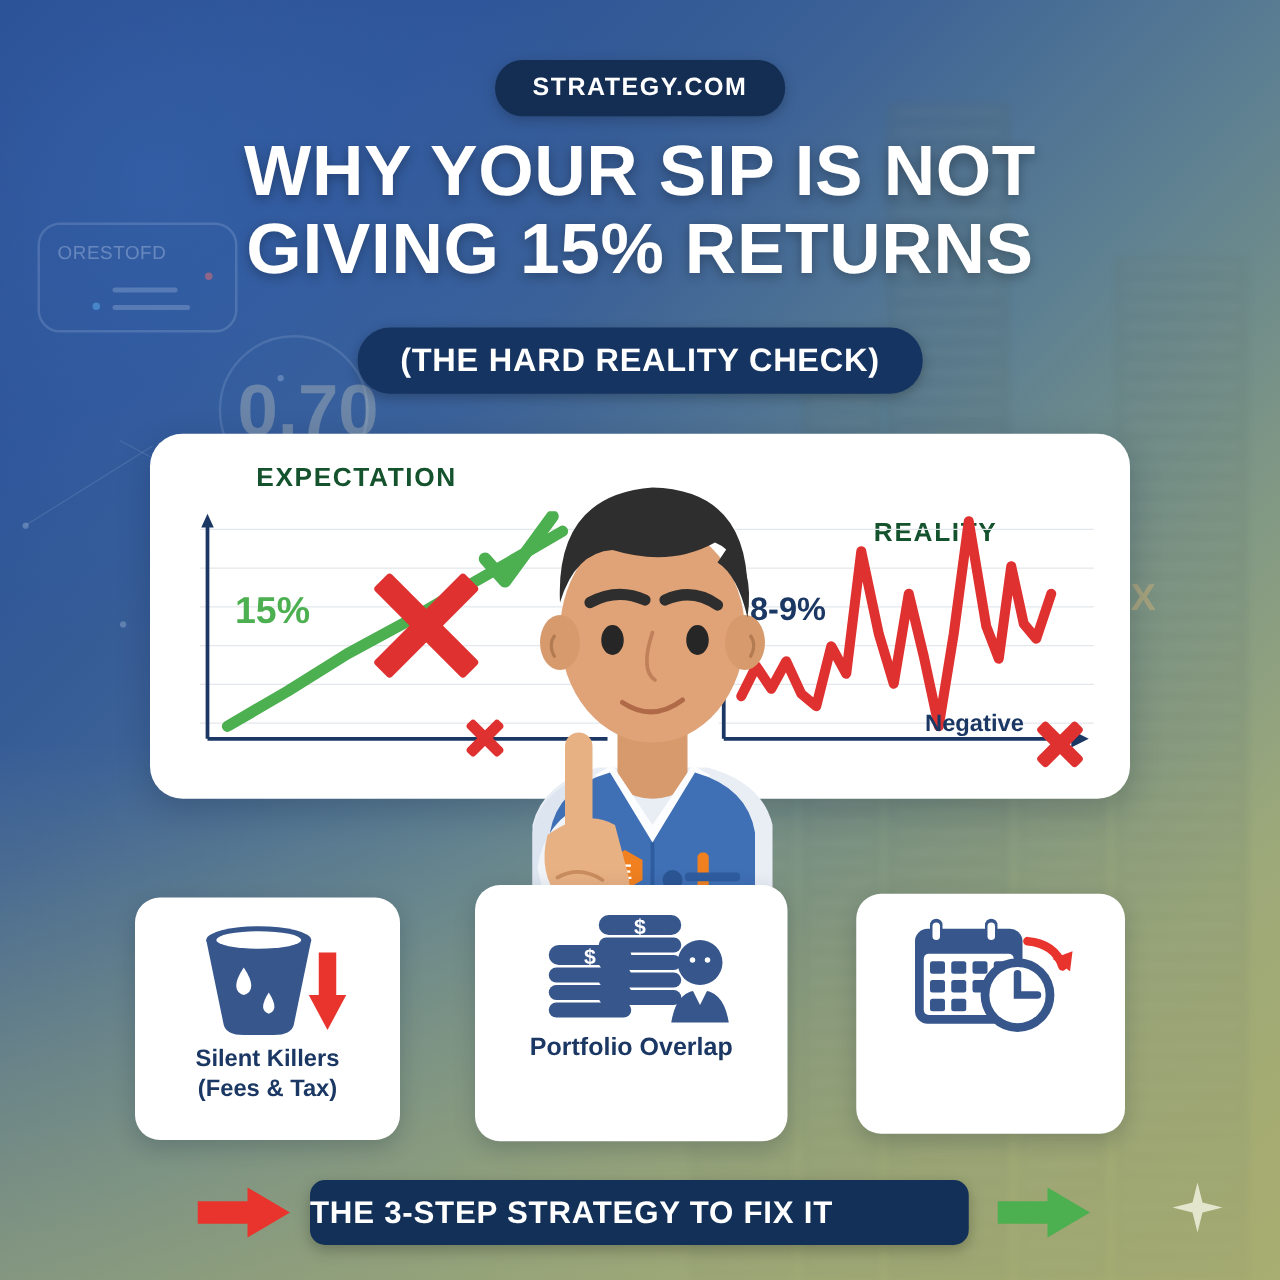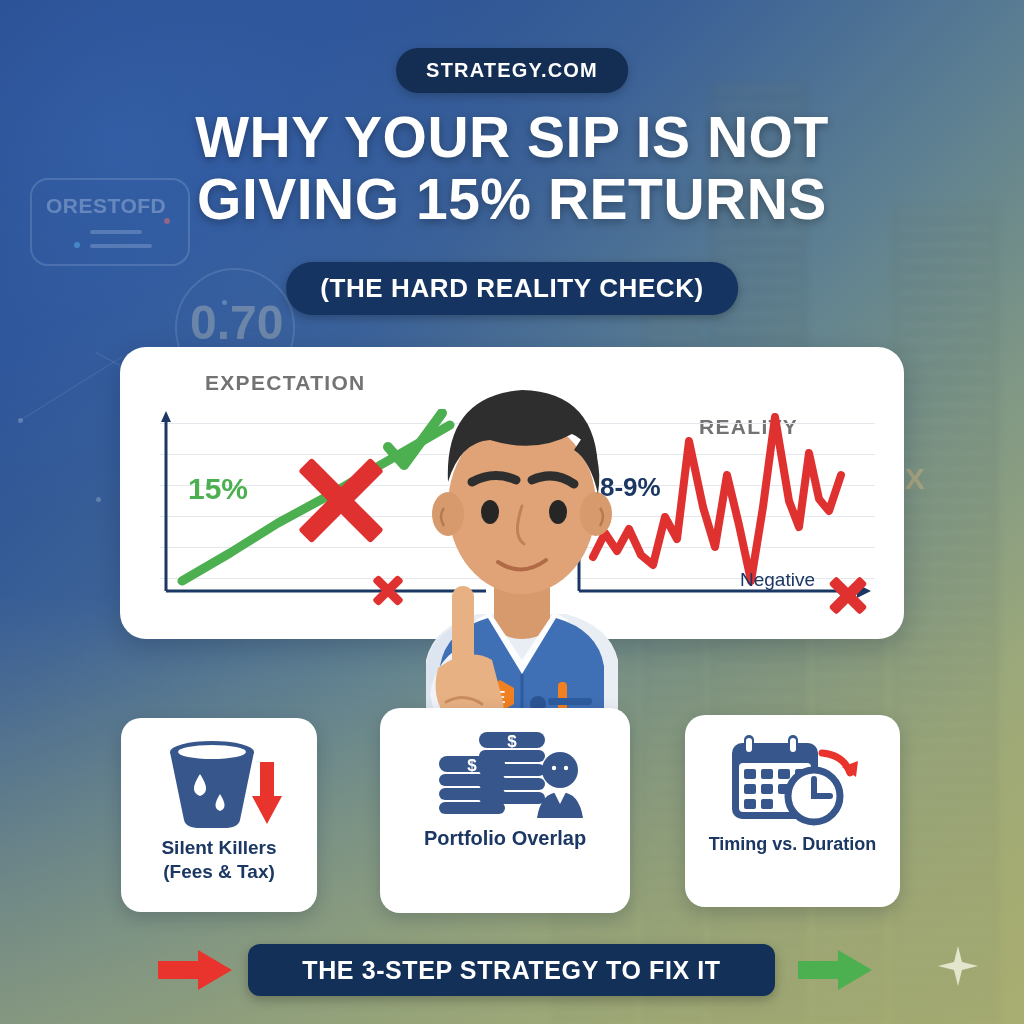--- a/index.html
+++ b/index.html
@@ -39,28 +39,28 @@
     background:radial-gradient(circle at 35% 35%, rgba(60,110,185,.45), rgba(40,80,150,0) 65%);
   }
   .bg-bottom-warm{
     position:absolute; left:0; bottom:0; width:100%; height:42%;
     background:linear-gradient(to top, rgba(168,173,112,.55), rgba(168,173,112,0));
   }
   .wm-box {
     position:absolute; left:30px; top:178px; width:160px; height:88px;
     border:2px solid rgba(225,238,255,.16); border-radius:18px;
   }
-  .wm-box .t { position:absolute; left:14px; top:14px; font-size:21px; color:rgba(226,238,255,.30); font-weight:700; letter-spacing:.5px;}
+  .wm-box .t { position:absolute; left:14px; top:14px; font-size:15px; color:rgba(226,238,255,.30); font-weight:400; letter-spacing:.5px;}
   .wm-bar { position:absolute; height:4px; border-radius:2px; background:rgba(225,238,255,.22); }
   .wm-dot { position:absolute; width:6px; height:6px; border-radius:50%; }
   .wm-ring {
     position:absolute; left:175px; top:268px; width:120px; height:120px;
     border:2px solid rgba(225,238,255,.13); border-radius:50%;
   }
-  .wm-070 { position:absolute; left:190px; top:295px; font-size:48px; font-weight:700; color:rgba(232,226,200,.30); }
+  .wm-070 { position:absolute; left:190px; top:295px; font-size:58px; font-weight:700; color:rgba(232,226,200,.30); }
   .wm-xx  { position:absolute; left:862px; top:462px; font-size:30px; font-weight:700; color:rgba(225,185,120,.42); letter-spacing:3px;}
   .wm-spark{
     position:absolute; left:938px; top:946px; width:40px; height:40px;
     background:#e3e6cd;
     clip-path: polygon(50% 0%, 60% 40%, 100% 50%, 60% 60%, 50% 100%, 40% 60%, 0% 50%, 40% 40%);
   }
   .wm-line { position:absolute; background:rgba(225,238,255,.12); height:1px; transform-origin:0 0; }
   .wm-pt { position:absolute; width:5px; height:5px; border-radius:50%; background:rgba(225,238,255,.25); }
 
   
@@ -81,36 +81,36 @@
     letter-spacing:.6px; padding:11px 34px; border-radius:26px;
     box-shadow:0 3px 10px rgba(0,0,0,.26);
   }
 
   
   .chart-card{
     position:absolute; left:120px; top:347px; width:784px; height:292px;
     background:#fff; border-radius:26px; box-shadow:0 8px 26px rgba(10,25,50,.22);
   }
   .panel-title{
-    position:absolute; font-size:21px; font-weight:700; color:#737373; letter-spacing:1.3px;
+    position:absolute; font-size:21px; font-weight:700; color:#14532d; letter-spacing:1.3px;
   }
   .pt-left  { left:85px;  top:24px; }
   .pt-right { right:106px; top:24px;margin-top:44px; }
 
   .plot { position:absolute; }
   .plot .grid{ position:absolute; left:0; right:0; height:1px; background:#e4e7ec; }
 
   .val-left{
     position:absolute; left:68px; top:125px; font-size:30px; font-weight:700; color:#4caf50;
   }
   .val-right{
     position:absolute; left:480px; top:125px; font-size:26px; font-weight:700; color:#1b3763;
   }
   .neg-label{
-    position:absolute; left:620px; top:222px; font-size:19px; font-weight:400; color:#1b3763;
+    position:absolute; left:620px; top:222px; font-size:19px; font-weight:700; color:#1b3763;
   }
 
   
   .xmark{ position:absolute; }
   .xmark span{
     position:absolute; left:0; top:50%; width:100%; height:var(--t,18px);
     background:#e03131; border-radius:3px; margin-top:calc(var(--t,18px) / -2);
   }
   .xmark span:first-child{ transform:rotate(45deg); }
   .xmark span:last-child { transform:rotate(-45deg); }
@@ -118,35 +118,35 @@
   
   .char{ position:absolute; left:386px; top:330px; width:272px; height:420px; }
 
   
   .fcard{
     position:absolute; background:#fff; border-radius:20px;
     box-shadow:0 6px 18px rgba(10,25,50,.20);
     display:flex; flex-direction:column; align-items:center; justify-content:flex-start;
     padding-top:14px;
   }
-  .fc1{ left:121px; top:718px; width:196px; height:194px; }
+  .fc1{ left:108px; top:718px; width:212px; height:194px; }
   .fc2{ left:380px; top:708px; width:250px; height:205px; }
   .fc3{ left:685px; top:715px; width:215px; height:192px; }
   .fcard .icon{ height:104px; display:flex; align-items:center; justify-content:center; }
   .fcard .label{
     text-align:center; font-size:19px; font-weight:700; color:#1b3763; line-height:1.28;
     padding:0 8px;
   }
   .fc2 .label{ font-size:20px; }
   .fc3 .label{ font-size:18px; }
 
   
   .cta-bar{
     position:absolute; left:248px; top:944px; width:527px; height:52px;
-    background:#133058; border-radius:12px; display:flex; align-items:center; justify-content:center;
+    background:#133058; border-radius:12px; display:flex; align-items:center; 
     box-shadow:0 4px 12px rgba(0,0,0,.26);
   }
   .cta-bar .t{ color:#fff; font-size:25px; font-weight:700; letter-spacing:.6px; }
   .arrow{ position:absolute; top:948px; width:74px; height:44px; }
   .arrow-left { left:158px; }
   .arrow-right{ left:798px; }
 </style>
 </head>
 <body>
 
@@ -380,21 +380,20 @@
         <rect x="60" y="53" width="12" height="10" rx="2"></rect>
         <rect x="26" y="68" width="12" height="10" rx="2"></rect>
           <rect x="43" y="68" width="12" height="10" rx="2"></rect>
       </g>
       <circle cx="96" cy="65" r="26" fill="#ffffff" stroke="#36568c" stroke-width="7"></circle>
       <path d="M96 48 L96 65 L112 65" stroke="#36568c" stroke-width="6" fill="none" stroke-linecap="round"></path>
       <path d="M104 22 q22 2 28 20" stroke="#e8342c" stroke-width="7" fill="none" stroke-linecap="round"></path>
       <polygon points="138,46 124,36 140,30" fill="#e8342c"></polygon>
     </svg>
   </div>
-  <div class="label">Timing vs. Duration</div>
 </div>
 
 <div class="arrow arrow-left">
   <svg width="74" height="44" viewBox="0 0 74 44">
     <rect x="0" y="13" width="44" height="18" fill="#e8342c"></rect>
     <polygon points="40,2 74,22 40,42" fill="#e8342c"></polygon>
   </svg>
 </div>
 
 <div class="cta-bar">

